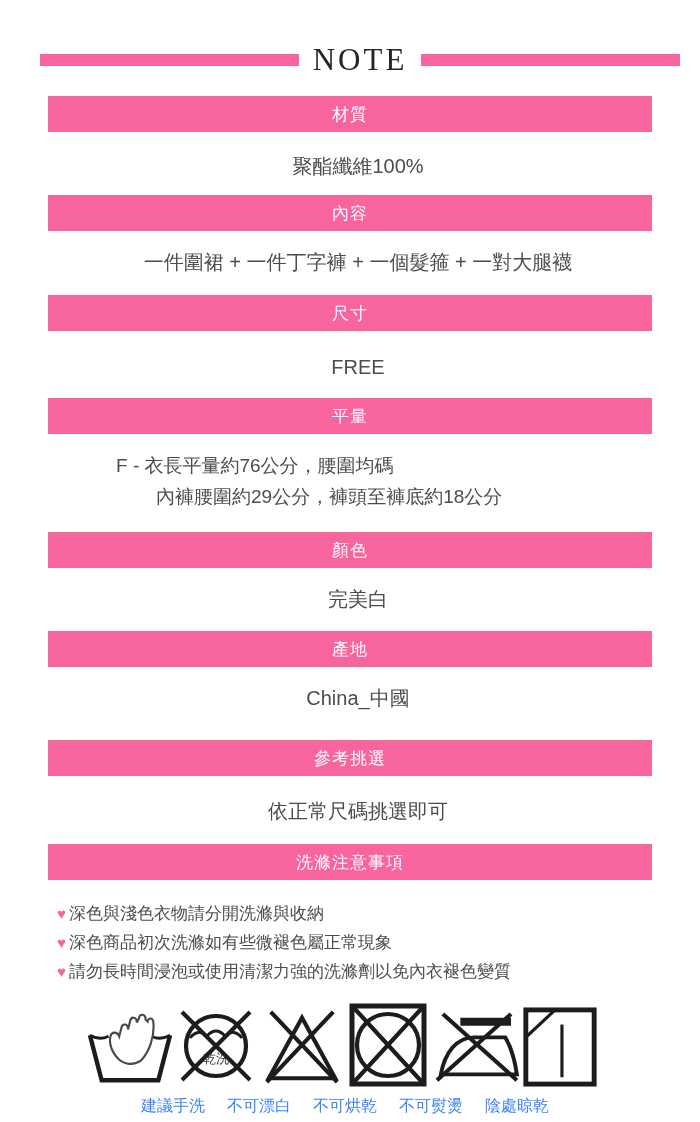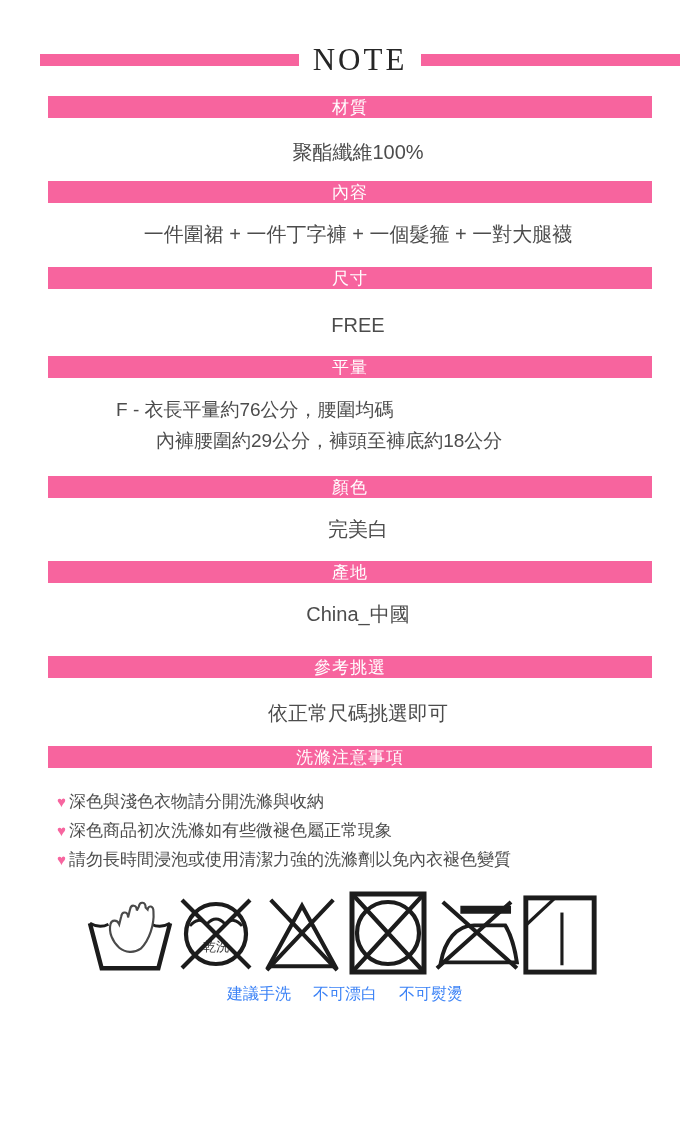--- a/index.html
+++ b/index.html
@@ -10,21 +10,21 @@
   }
   
   .note-header{display:flex;align-items:center;padding:44px 20px 0 40px;}
   .note-line{flex:1;height:12px;background:#f7649e;}
   .note-title{
     font-family:"Liberation Serif","DejaVu Serif",serif;
     font-size:31px;letter-spacing:3px;color:#262626;margin:0 14px;line-height:32px;
   }
   
   .bar{
-    margin:0 48px;height:22px;background:#f7649e;color:#ffffff;
+    margin:0 48px;height:36px;background:#f7649e;color:#ffffff;
     display:flex;align-items:center;justify-content:center;
     font-size:17px;letter-spacing:1px;
   }
   .bar-material{margin-top:20px;}
   
   .content{font-size:20px;line-height:26px;text-align:center;color:#4c4c4c;padding-left:16px;}
   .c-material{margin:21px 0 16px;}
   .c-contents{margin:18px 0 20px;}
   .c-size{margin:23px 0 18px;}
   .c-color{margin:18px 0 19px;}
@@ -141,15 +141,21 @@
 </div>
 
 <div class="care-row" style="margin-top:0;">
   <div class="care-item">
       <div class="care-label">建議手洗</div>
     </div>
   <div class="care-item">
       <div class="care-label">不可漂白</div>
     </div>
   <div class="care-item">
+      <div class="care-label">不可烘乾</div>
+    </div>
+  <div class="care-item">
       <div class="care-label">不可熨燙</div>
+    </div>
+  <div class="care-item">
+      <div class="care-label">陰處晾乾</div>
     </div>
 </div>
 
 </body></html>

